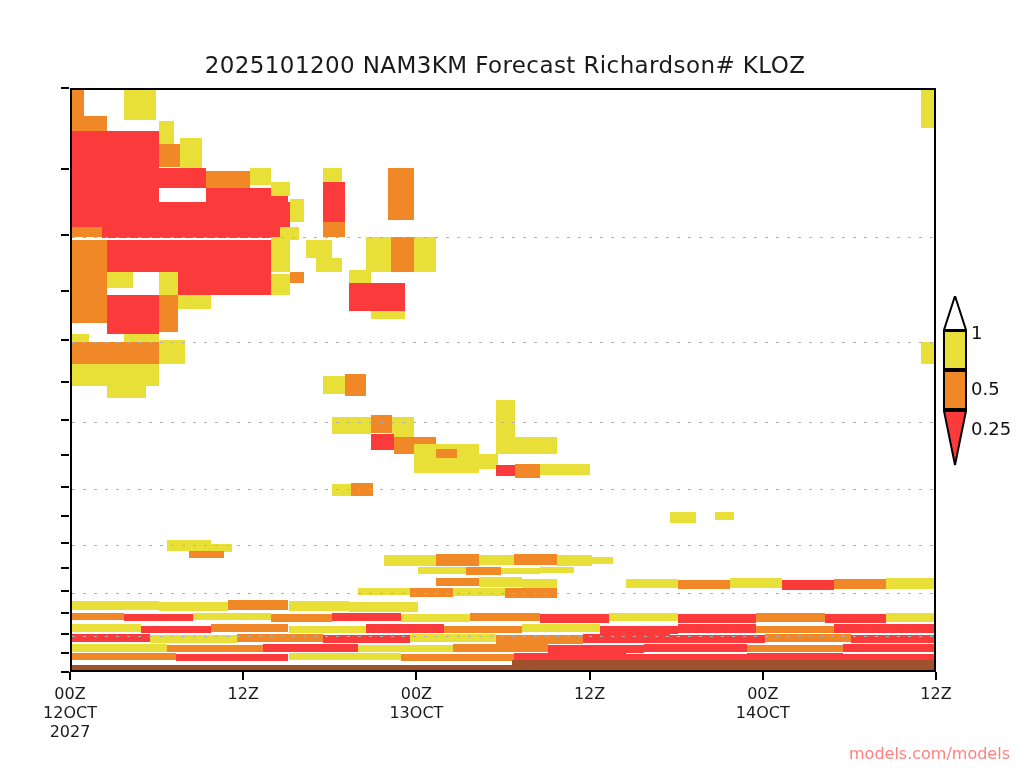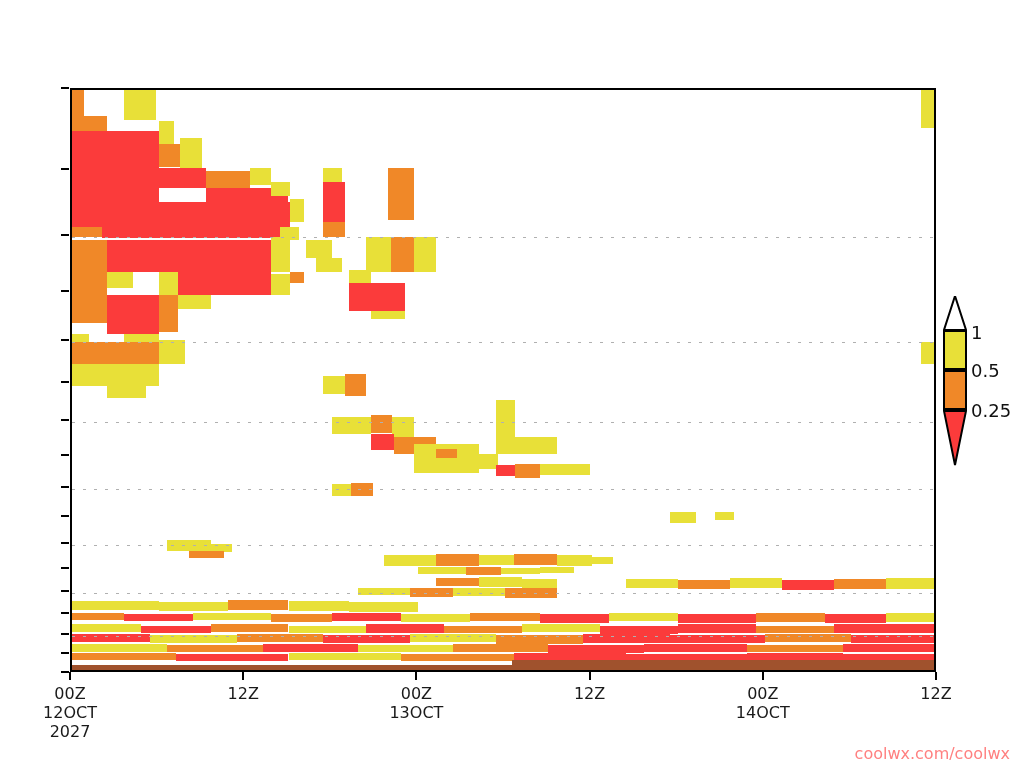--- a/index.html
+++ b/index.html
@@ -43,20 +43,21 @@
 
   .wm{position:absolute;right:14px;top:744px;font-size:16px;color:#ff8080;}
   .cbtxt{position:absolute;left:971px;transform:translateY(-50%);
     font-size:18px;color:#111;white-space:nowrap;}
 </style>
 </head>
 <body>
 
 <div id="stage">
 
+  <div class="title">2025101200 NAM3KM Forecast Richardson# KLOZ</div>
 
   <div id="plot">
     <div id="cells">
         <i style="left:0.00px;top:0.00px;width:12.12px;height:26.24px;background:#f08828"></i>
         <i style="left:12.12px;top:0.00px;width:12.12px;height:21.14px;background:#ffffff"></i>
         <i style="left:24.25px;top:0.00px;width:27.71px;height:17.70px;background:#ffffff"></i>
         <i style="left:51.96px;top:0.00px;width:32.04px;height:29.60px;background:#e8e038"></i>
         <i style="left:84.00px;top:0.00px;width:764.68px;height:15.97px;background:#ffffff"></i>
         <i style="left:848.68px;top:0.00px;width:17.32px;height:37.87px;background:#e8e038"></i>
         <i style="left:0.00px;top:26.24px;width:34.64px;height:14.88px;background:#f08828"></i>
@@ -273,28 +274,28 @@
         <b>00Z</b>
         <b>14OCT</b>
       </div>
       <div class="ytickmark" style="left:761.8px;top:672px;width:2px;height:8px"></div>
       <div class="xtick" style="left:936.0px;top:684px">
         <b>12Z</b>
       </div>
       <div class="ytickmark" style="left:935.0px;top:672px;width:2px;height:8px"></div>
     </div>
 
-  <div class="wm">coolwx.com/coolwx</div>
+  <div class="wm">models.com/models</div>
 
   <div id="cbarwrap">
       <svg style="position:absolute;left:943px;top:296px" width="24" height="35">
         <polygon points="12,0 23,34 1,34" fill="#ffffff" stroke="#000" stroke-width="2"></polygon>
       </svg>
       <div style="position:absolute;left:943px;top:330px;width:24px;height:40px;background:#e8e038;border:2px solid #000;border-top-width:2px;box-sizing:border-box"></div>
       <div style="position:absolute;left:943px;top:370px;width:24px;height:40px;background:#f08828;border:2px solid #000;box-sizing:border-box"></div>
       <svg style="position:absolute;left:943px;top:410px" width="24" height="56">
         <polygon points="1,1 23,1 12,55" fill="#fb3b3b" stroke="#000" stroke-width="2"></polygon>
       </svg>
       <div class="cbtxt" style="top:332px">1</div>
-      <div class="cbtxt" style="top:370px">0.5</div>
-      <div class="cbtxt" style="top:410px">0.25</div>
+      <div class="cbtxt" style="top:388px">0.5</div>
+      <div class="cbtxt" style="top:428px">0.25</div>
     </div>
 </div>
 
 </body></html>

